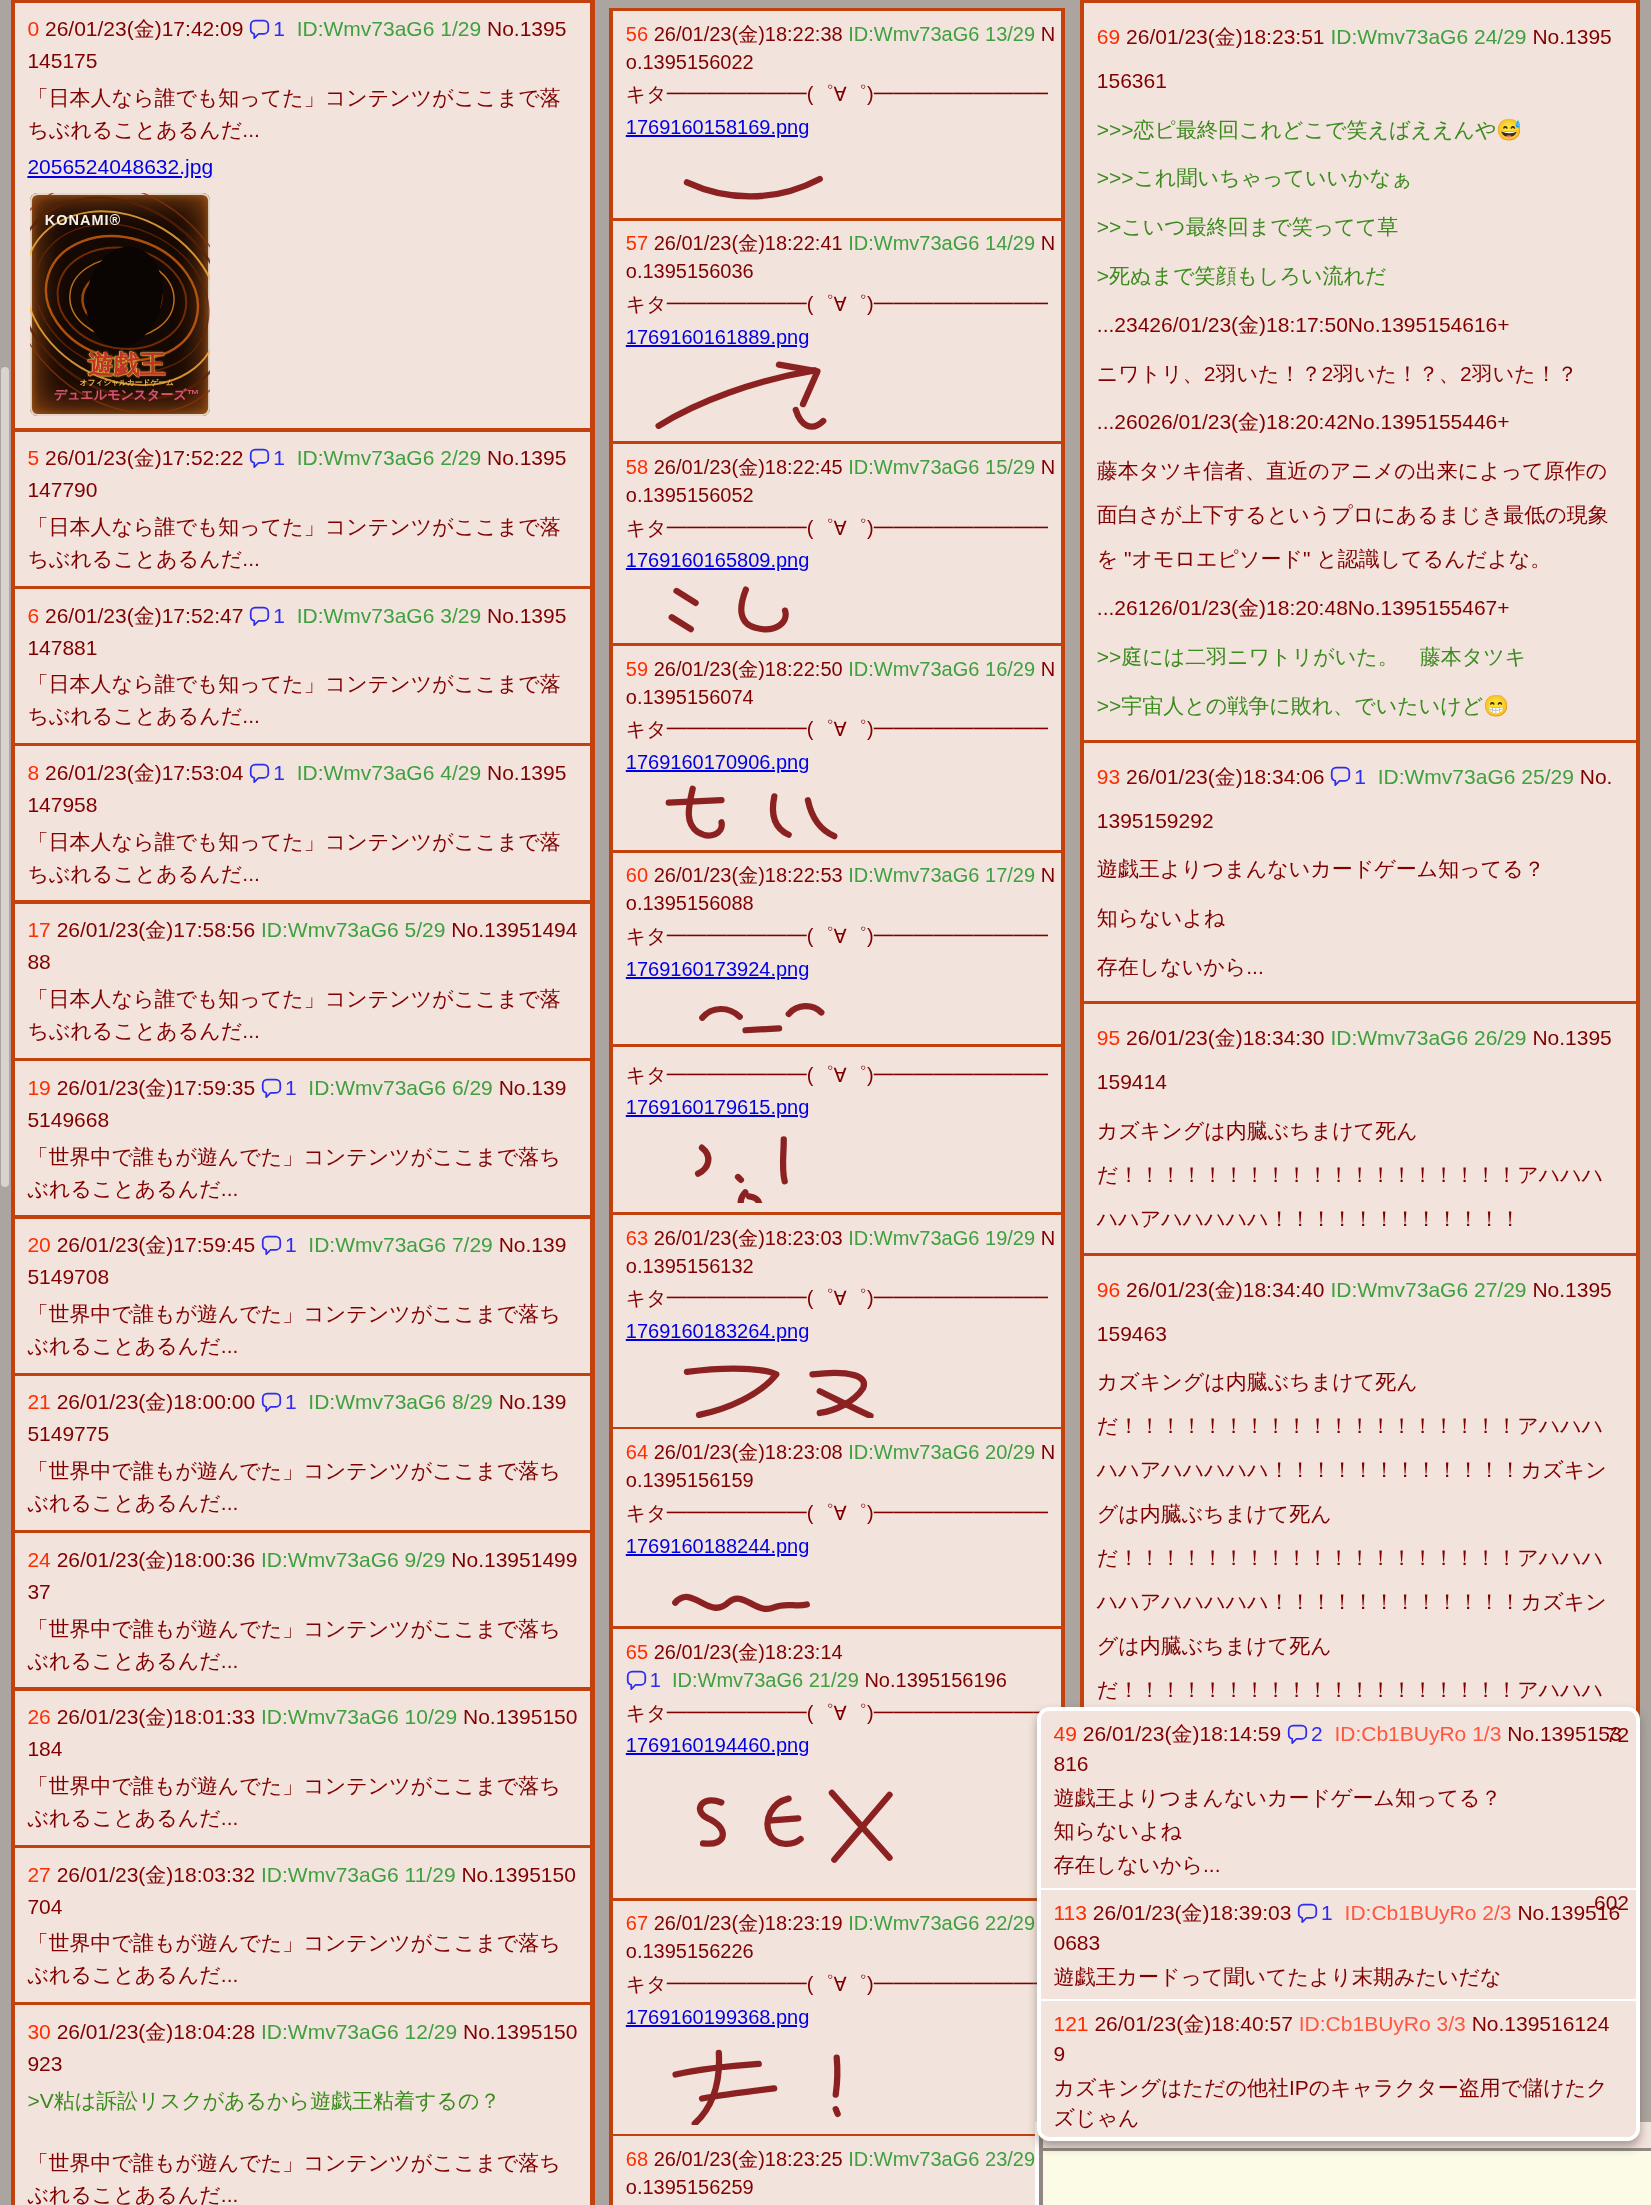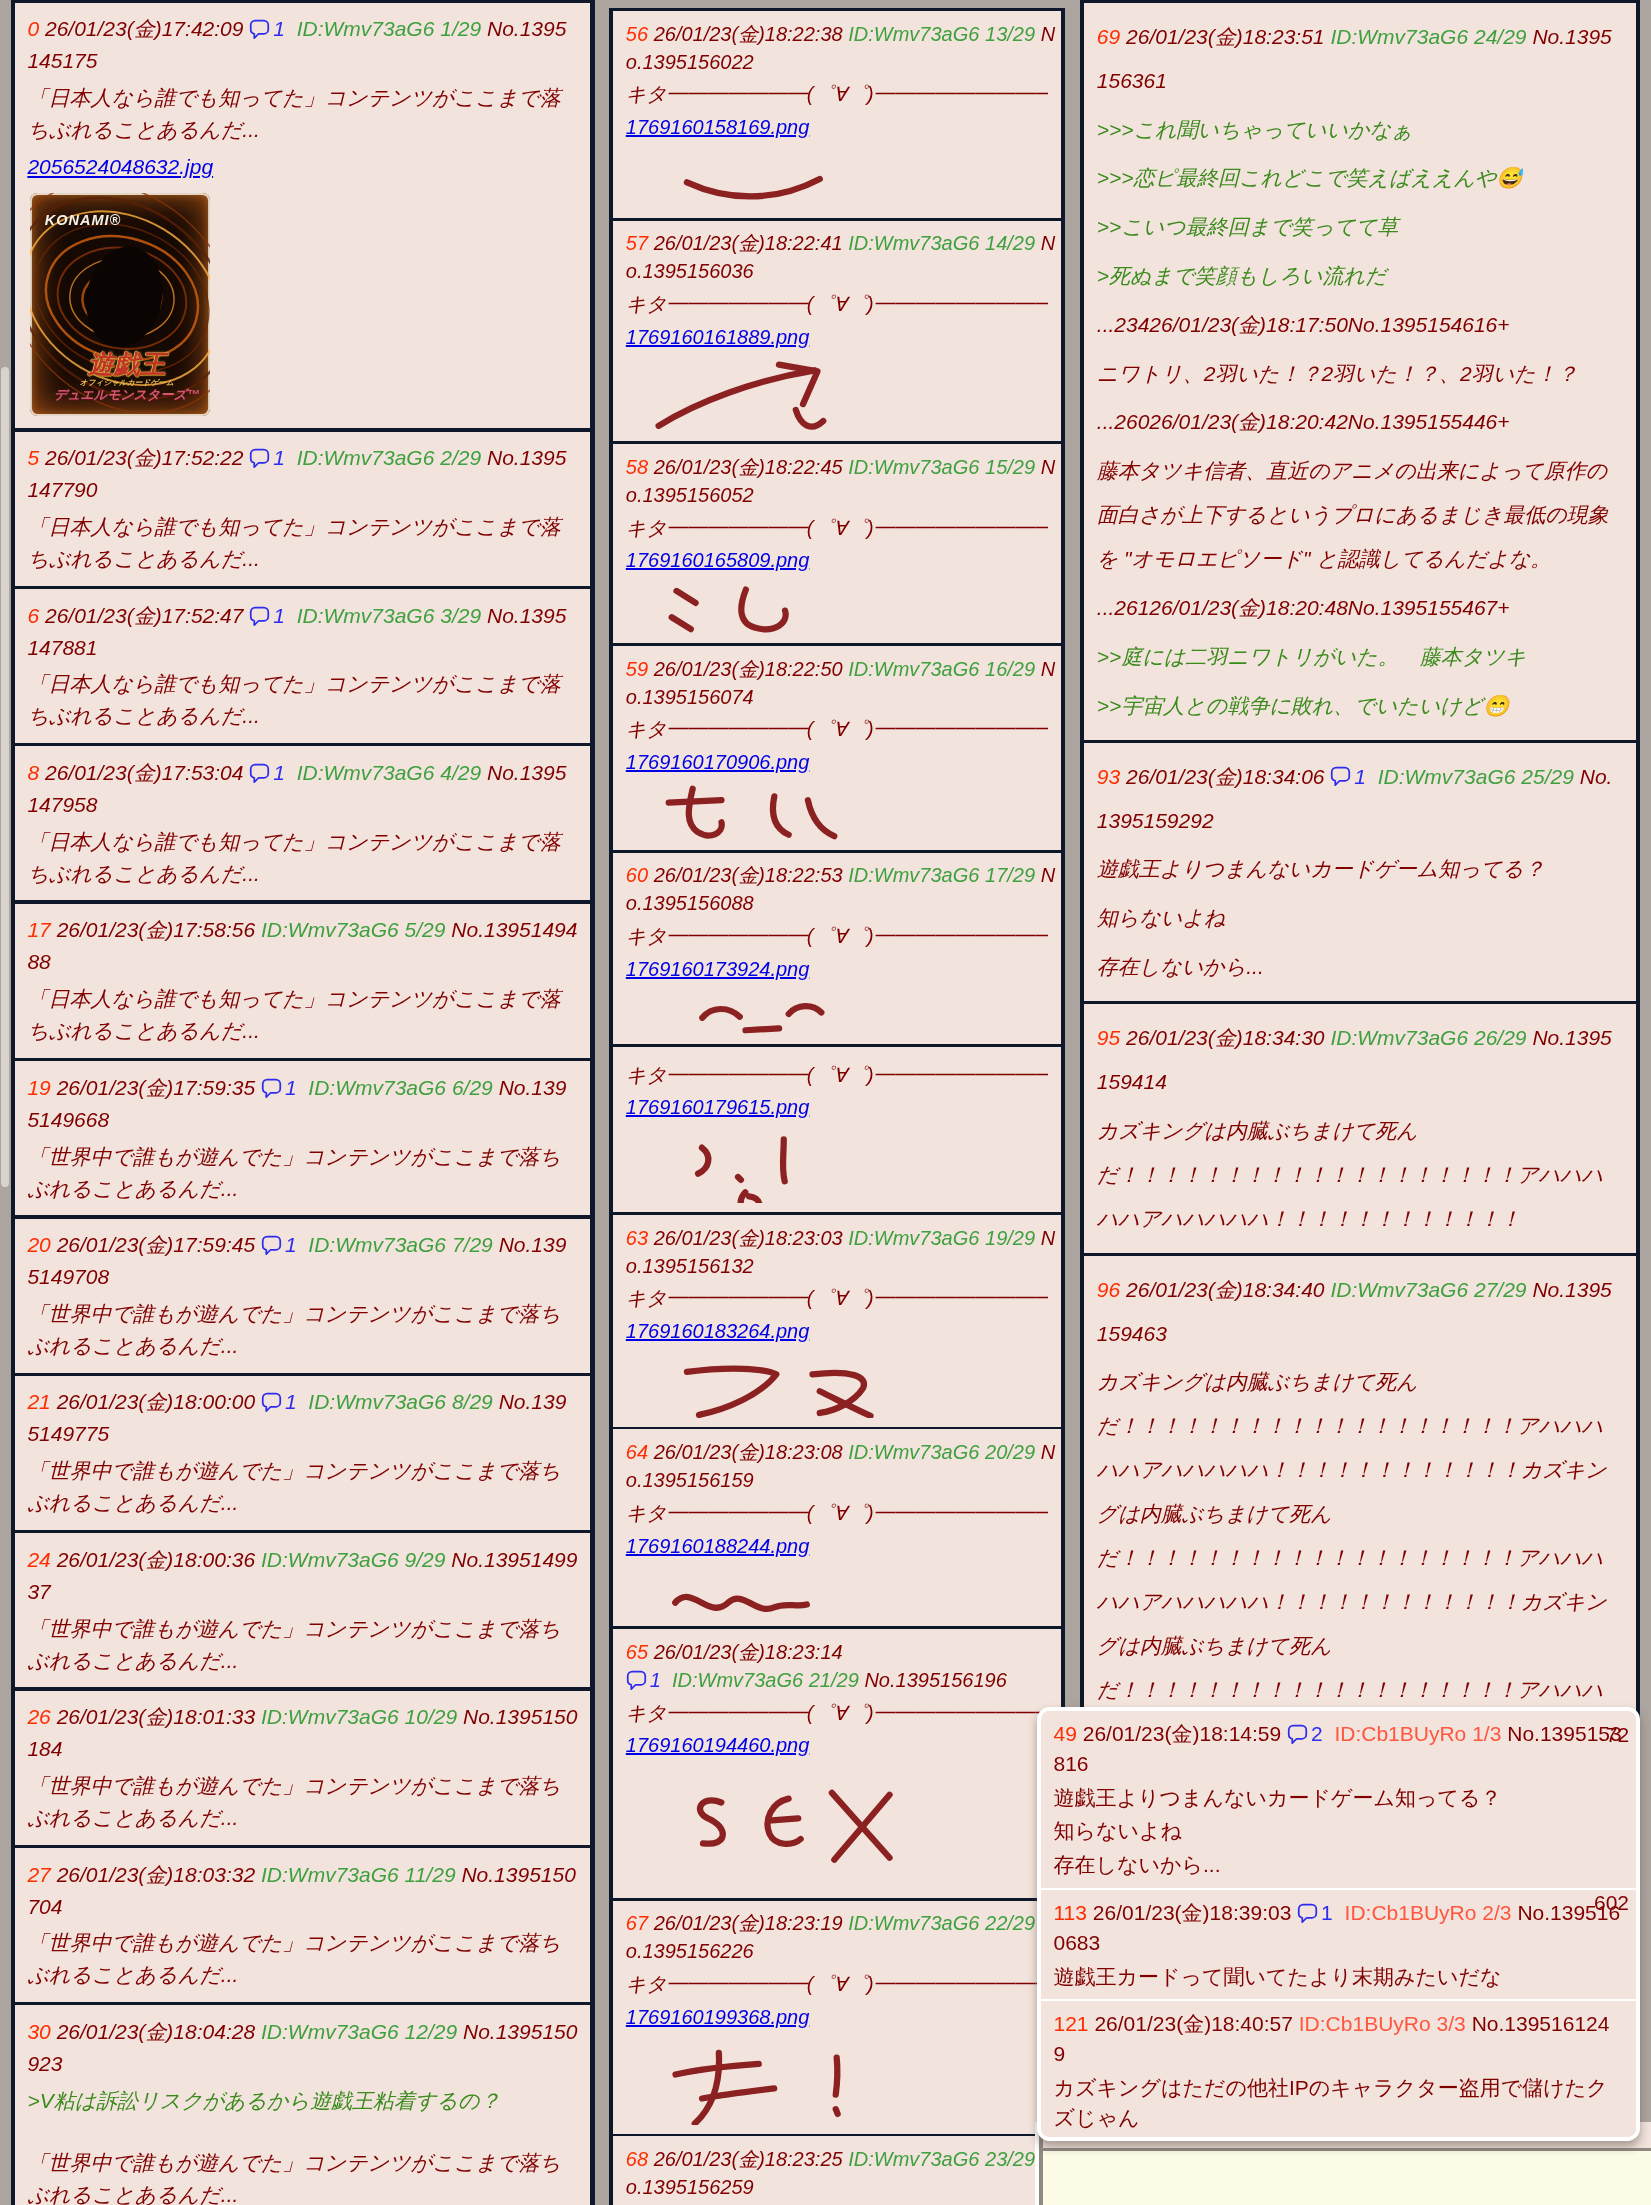--- a/index.html
+++ b/index.html
@@ -6,22 +6,22 @@
   body{font-family:"Liberation Sans",sans-serif;background:#ACA49E;}
   #screen{position:relative;width:1652px;height:2205px;background:#ACA49E;overflow:hidden;}
 
   
   .rail{position:absolute;top:0;width:10.6px;height:2205px;background:#ACA49E;}
   #rail-left{left:0;}
   #rail-right{left:1640px;width:12px;}
   .thumb{position:absolute;left:1.4px;top:367px;width:7.2px;height:820px;background:#D8D3CD;border-radius:3.9px;}
 
   
-  .col{position:absolute;top:0;background:#0f172a;padding:2.9px 4.3px;box-sizing:border-box;
-       display:flex;flex-direction:column;row-gap:2.9px;height:2205px;overflow:hidden;font-style:italic;}
+  .col{position:absolute;top:0;background:#c2410c;padding:2.9px 4.3px;box-sizing:border-box;
+       display:flex;flex-direction:column;row-gap:2.9px;height:2205px;overflow:hidden;}
   #col-left{left:10.6px;width:584px;row-gap:3.4px;}
   #col-middle{left:609px;width:456px;margin-top:8px;}
   #col-right{left:1080px;width:560px;}
 
   .post{background:#F2E3DC;padding:8.7px 12.5px;box-sizing:border-box;flex:0 0 auto;}
   #col-left .post{font-size:21px;line-height:32px;padding:10.6px 12.5px;}
   #col-middle .post{font-size:20px;line-height:28px;}
   #col-right .post{font-size:21px;line-height:44px;padding:12px 12.5px;}
 
   header.ph{color:#800000;}
@@ -272,22 +272,22 @@
           <path d="M428,152 l4,10"></path>
         </svg>
       </article>
       <article class="post">
         <header class="ph"><span class="pnum">68</span><span class="pdate">26/01/23(金)18:23:25</span><span class="pid g">ID:Wmv73aG6</span><span class="pcnt g">23/29</span><span class="pno">No.1395156259</span></header>
       </article>
     </div>
   <div class="col" id="col-right">
       <article class="post">
         <header class="ph"><span class="pnum">69</span><span class="pdate">26/01/23(金)18:23:51</span><span class="pid g">ID:Wmv73aG6</span><span class="pcnt g">24/29</span><span class="pno">No.1395156361</span></header>
+        <div class="bl q">&gt;&gt;&gt;恋ピ最終回これどこで笑えばええんや😅</div>
         <div class="bl q">&gt;&gt;&gt;これ聞いちゃっていいかなぁ</div>
-        <div class="bl q">&gt;&gt;&gt;恋ピ最終回これどこで笑えばええんや😅</div>
         <div class="bl q">&gt;&gt;こいつ最終回まで笑ってて草</div>
         <div class="bl q">&gt;死ぬまで笑顔もしろい流れだ</div>
         <div class="bl">...23426/01/23(金)18:17:50No.1395154616+</div>
         <div class="bl">ニワトリ、2羽いた！？2羽いた！？、2羽いた！？</div>
         <div class="bl">...26026/01/23(金)18:20:42No.1395155446+</div>
         <div class="bl">藤本タツキ信者、直近のアニメの出来によって原作の面白さが上下するというプロにあるまじき最低の現象を "オモロエピソード" と認識してるんだよな。</div>
         <div class="bl">...26126/01/23(金)18:20:48No.1395155467+</div>
         <div class="bl q">&gt;&gt;庭には二羽ニワトリがいた。　藤本タツキ</div>
         <div class="bl q">&gt;&gt;宇宙人との戦争に敗れ、でいたいけど😁</div>
       </article>

